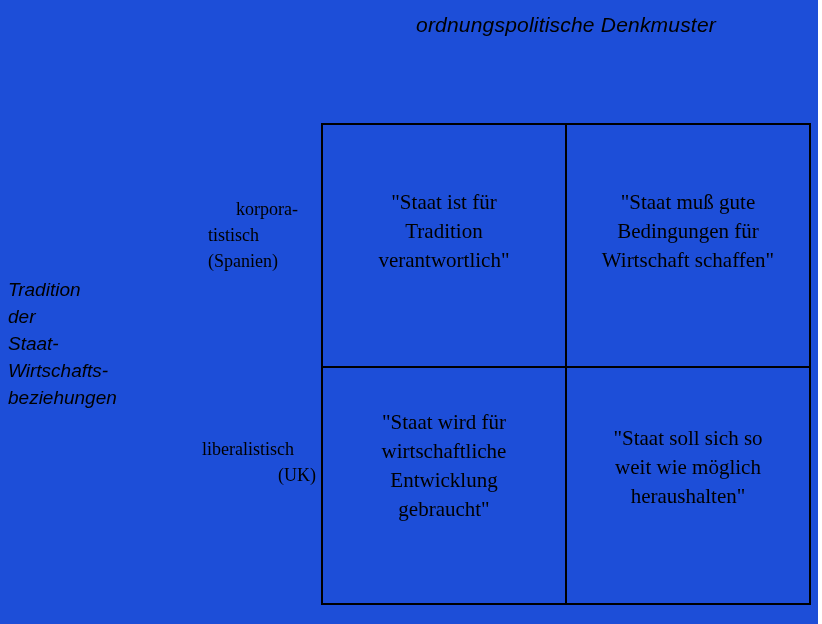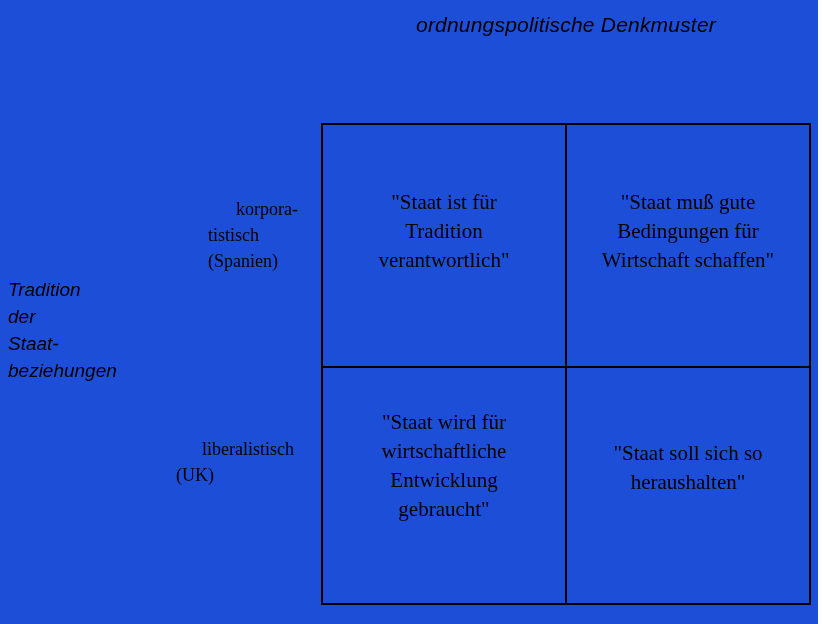--- a/index.html
+++ b/index.html
@@ -67,21 +67,21 @@
     line-height: 26px;
     text-align: center;
   }
   .row-head .ln { display: block; white-space: nowrap; }
   .row-head.r0 { top: 196px; }
   .row-head.r1 { top: 436px; }
   .row-head.r0 .ln.l0 { text-align: right; padding-right: 18px; }
   .row-head.r0 .ln.l1 { text-align: left;  padding-left: 32px; }
   .row-head.r0 .ln.l2 { text-align: left;  padding-left: 32px; }
   .row-head.r1 .ln.l0 { text-align: center;  padding-left: 4px; }
-  .row-head.r1 .ln.l1 { text-align: left; }
+  .row-head.r1 .ln.l1 { text-align: right; }
 
   
   .matrix {
     position: absolute;
     left: 321px;
     top: 123px;
     width: 490px;
     height: 482px;
     box-sizing: border-box;
     border: 2px solid #000000;
@@ -132,20 +132,21 @@
 
 <div id="page">
 
   <div class="axis-title-top">ordnungspolitische Denkmuster</div>
 
 
   <div class="axis-title-left">
     <span class="ln l0">Tradition</span>
     <span class="ln l1">der</span>
     <span class="ln l2">Staat-</span>
+    <span class="ln l3">Wirtschafts-</span>
     <span class="ln l4">beziehungen</span>
   </div>
 
   <div class="row-head r0">
     <span class="ln l0">korpora-</span>
     <span class="ln l1">tistisch</span>
     <span class="ln l2">(Spanien)</span>
   </div>
 
   <div class="row-head r1">
@@ -179,19 +180,20 @@
         <span class="ln">"Staat wird für</span>
         <span class="ln">wirtschaftliche</span>
         <span class="ln">Entwicklung</span>
         <span class="ln">gebraucht"</span>
       </div>
     </div>
 
     <div class="cell r1c1">
       <div class="inner">
         <span class="ln">"Staat soll sich so</span>
+        <span class="ln">weit wie möglich</span>
         <span class="ln">heraushalten"</span>
       </div>
     </div>
 
   </div>
 
 </div>
 
 </body></html>

